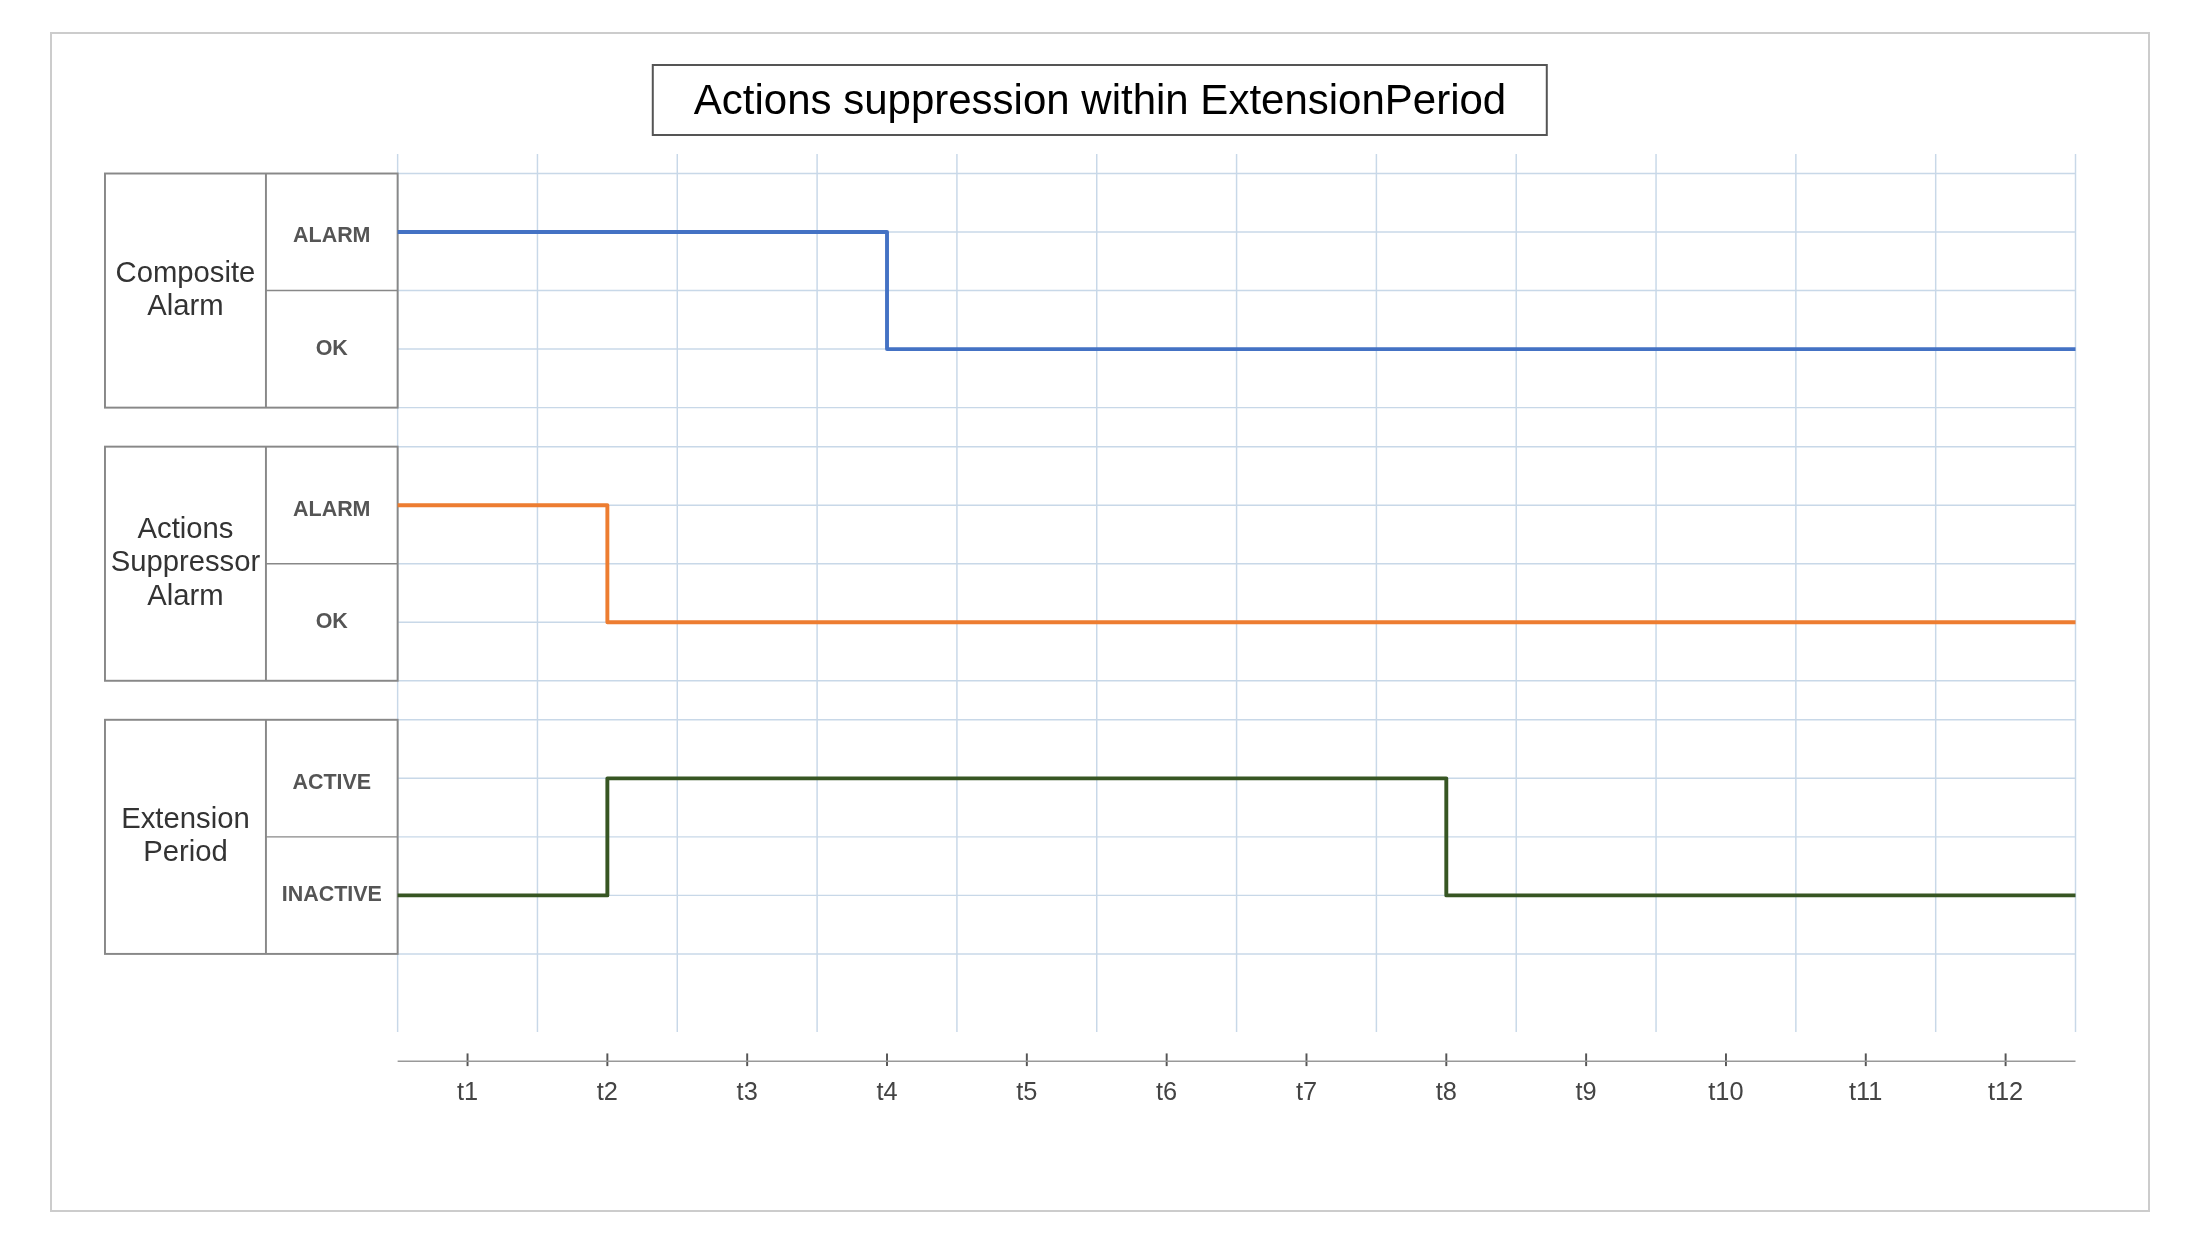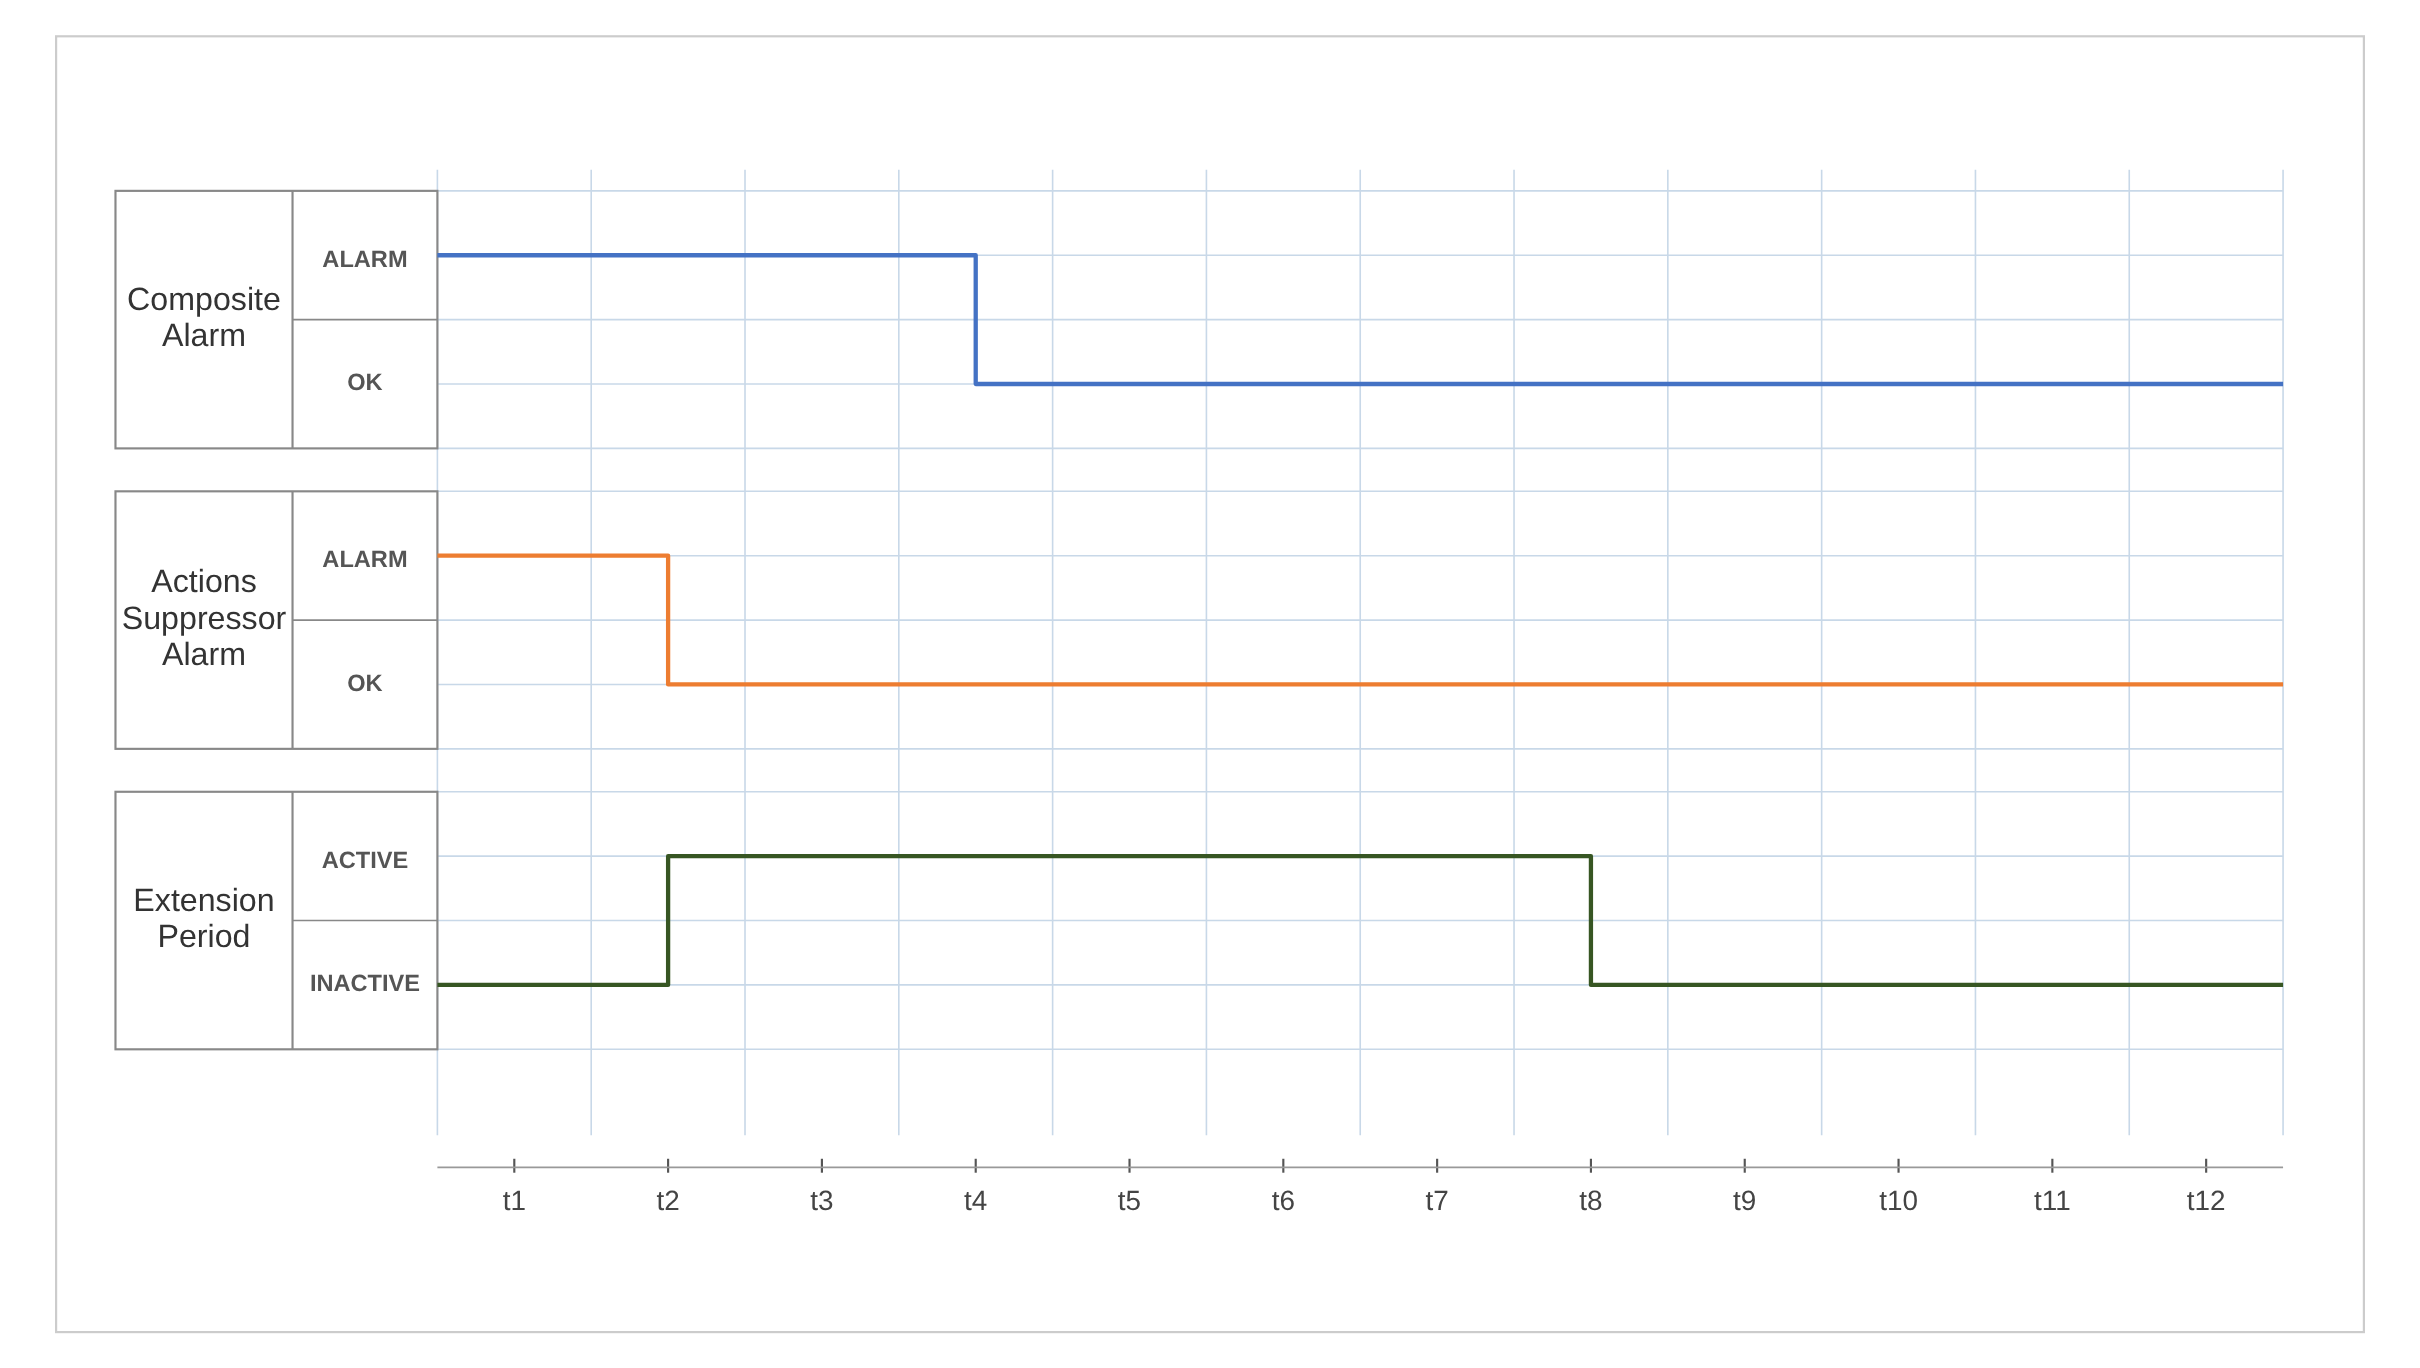--- a/index.html
+++ b/index.html
@@ -34,20 +34,21 @@
       top: 30px;
       left: 50%;
       transform: translateX(-50%);
       background: #fff;
     }
   </style>
 </head>
 <body>
 
 <div class="chart-container">
+  <div class="chart-title">Actions suppression within ExtensionPeriod</div>
 
   <svg id="main-svg" style="position:absolute; top:120px; left:30px; right:30px; bottom:100px; width:calc(100% - 60px); height:calc(100% - 220px);" viewBox="0 0 2040 980" width="2040" height="980">
 
   <g>
         <line x1="300" y1="0" x2="300" y2="900" stroke="#c8d8e8" stroke-width="1.5"></line>
         <line x1="443.33333333333337" y1="0" x2="443.33333333333337" y2="900" stroke="#c8d8e8" stroke-width="1.5"></line>
         <line x1="586.6666666666667" y1="0" x2="586.6666666666667" y2="900" stroke="#c8d8e8" stroke-width="1.5"></line>
         <line x1="730" y1="0" x2="730" y2="900" stroke="#c8d8e8" stroke-width="1.5"></line>
         <line x1="873.3333333333334" y1="0" x2="873.3333333333334" y2="900" stroke="#c8d8e8" stroke-width="1.5"></line>
         <line x1="1016.6666666666667" y1="0" x2="1016.6666666666667" y2="900" stroke="#c8d8e8" stroke-width="1.5"></line>

